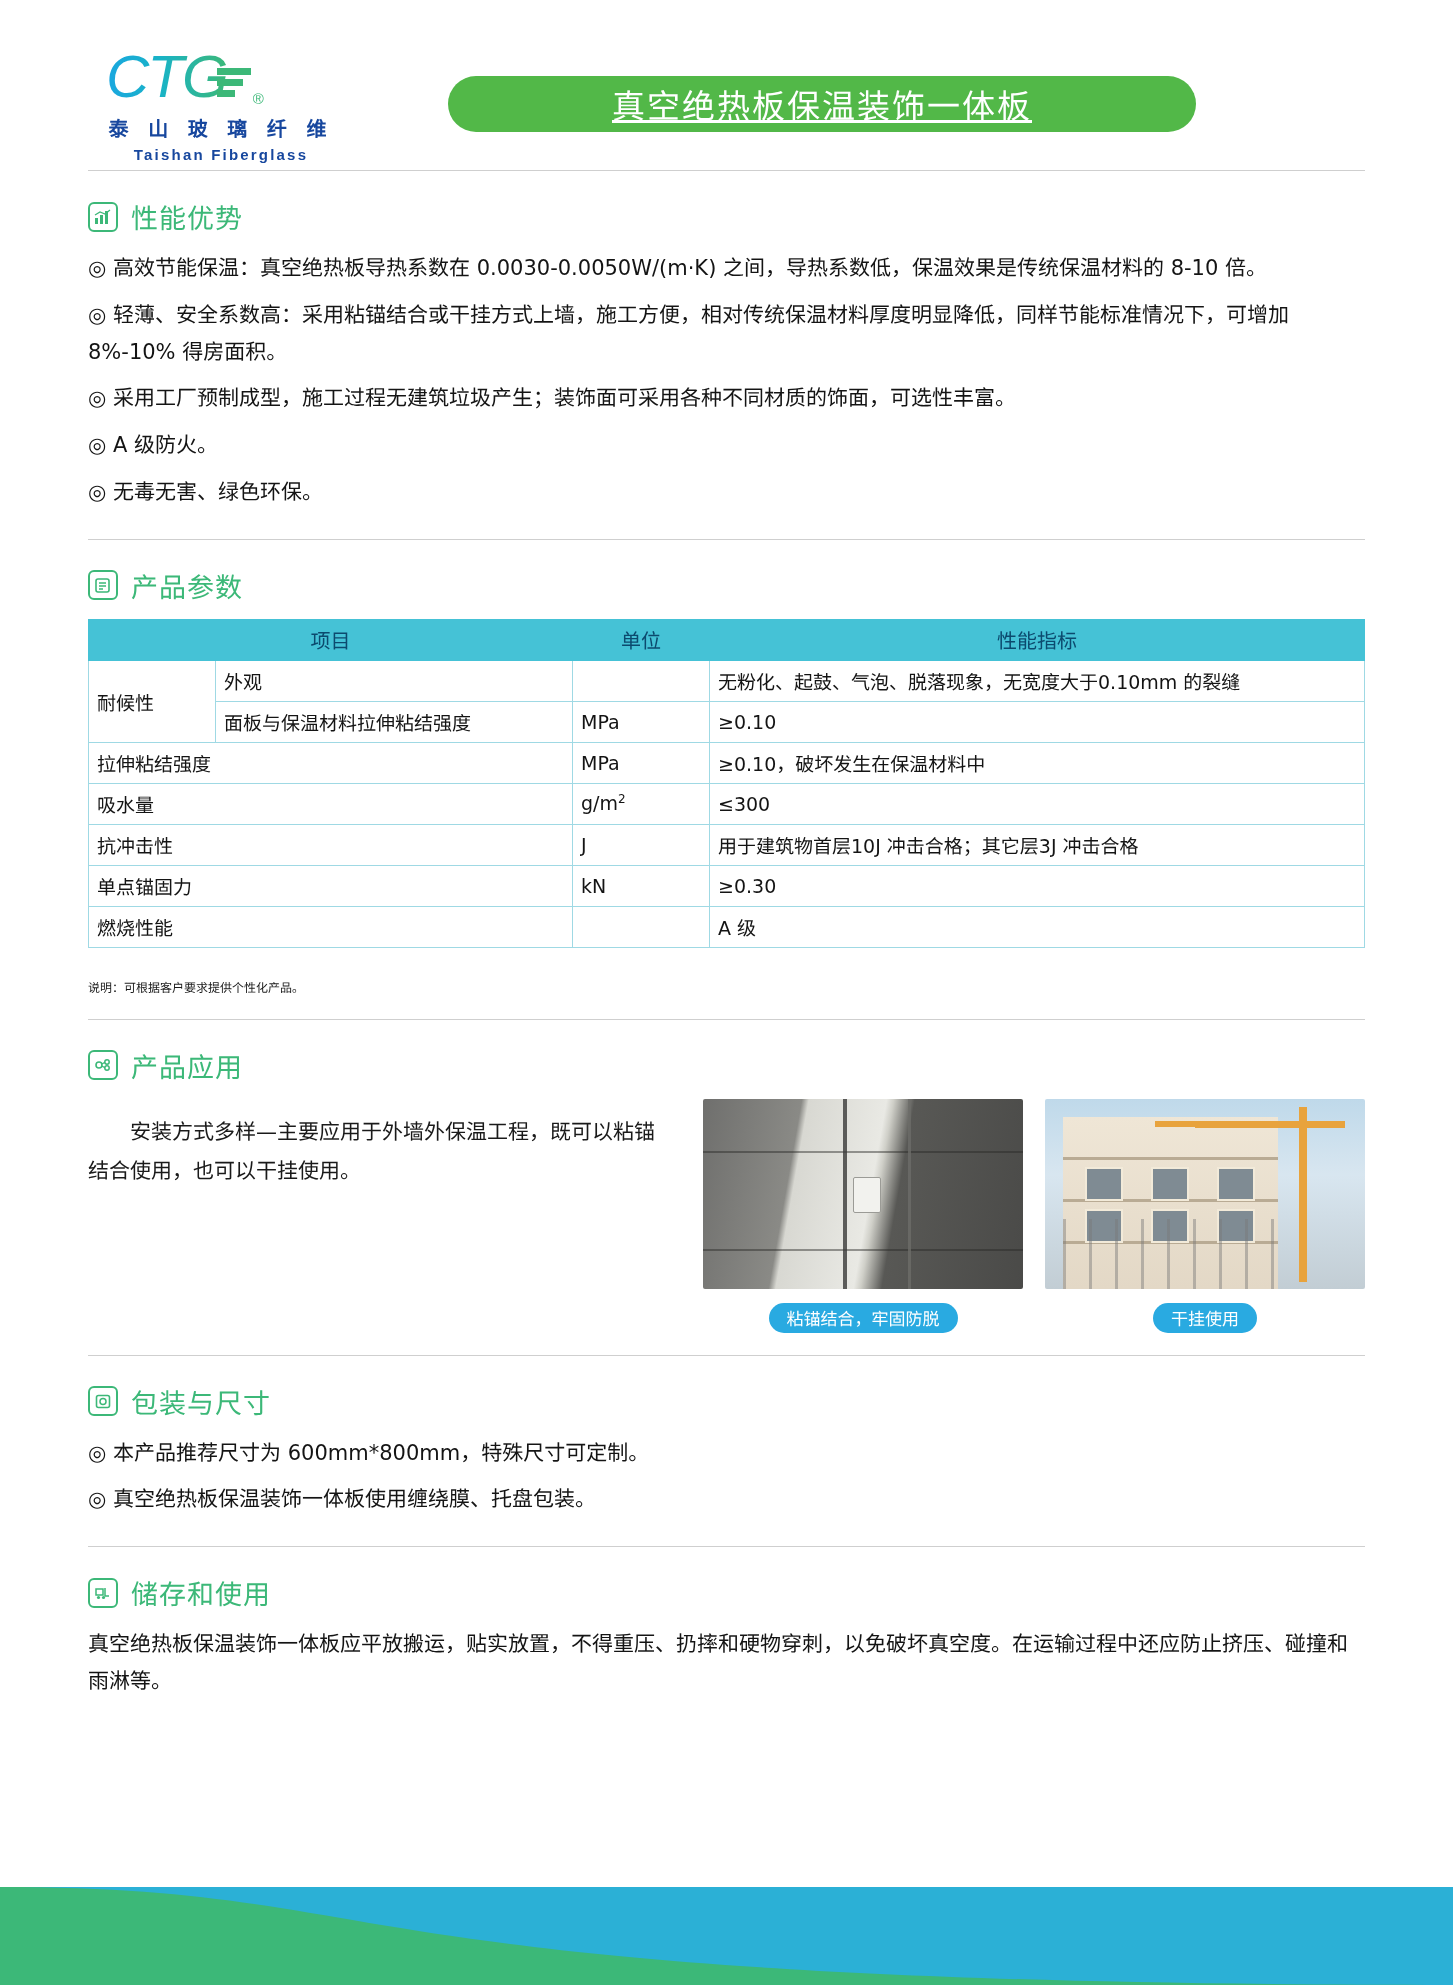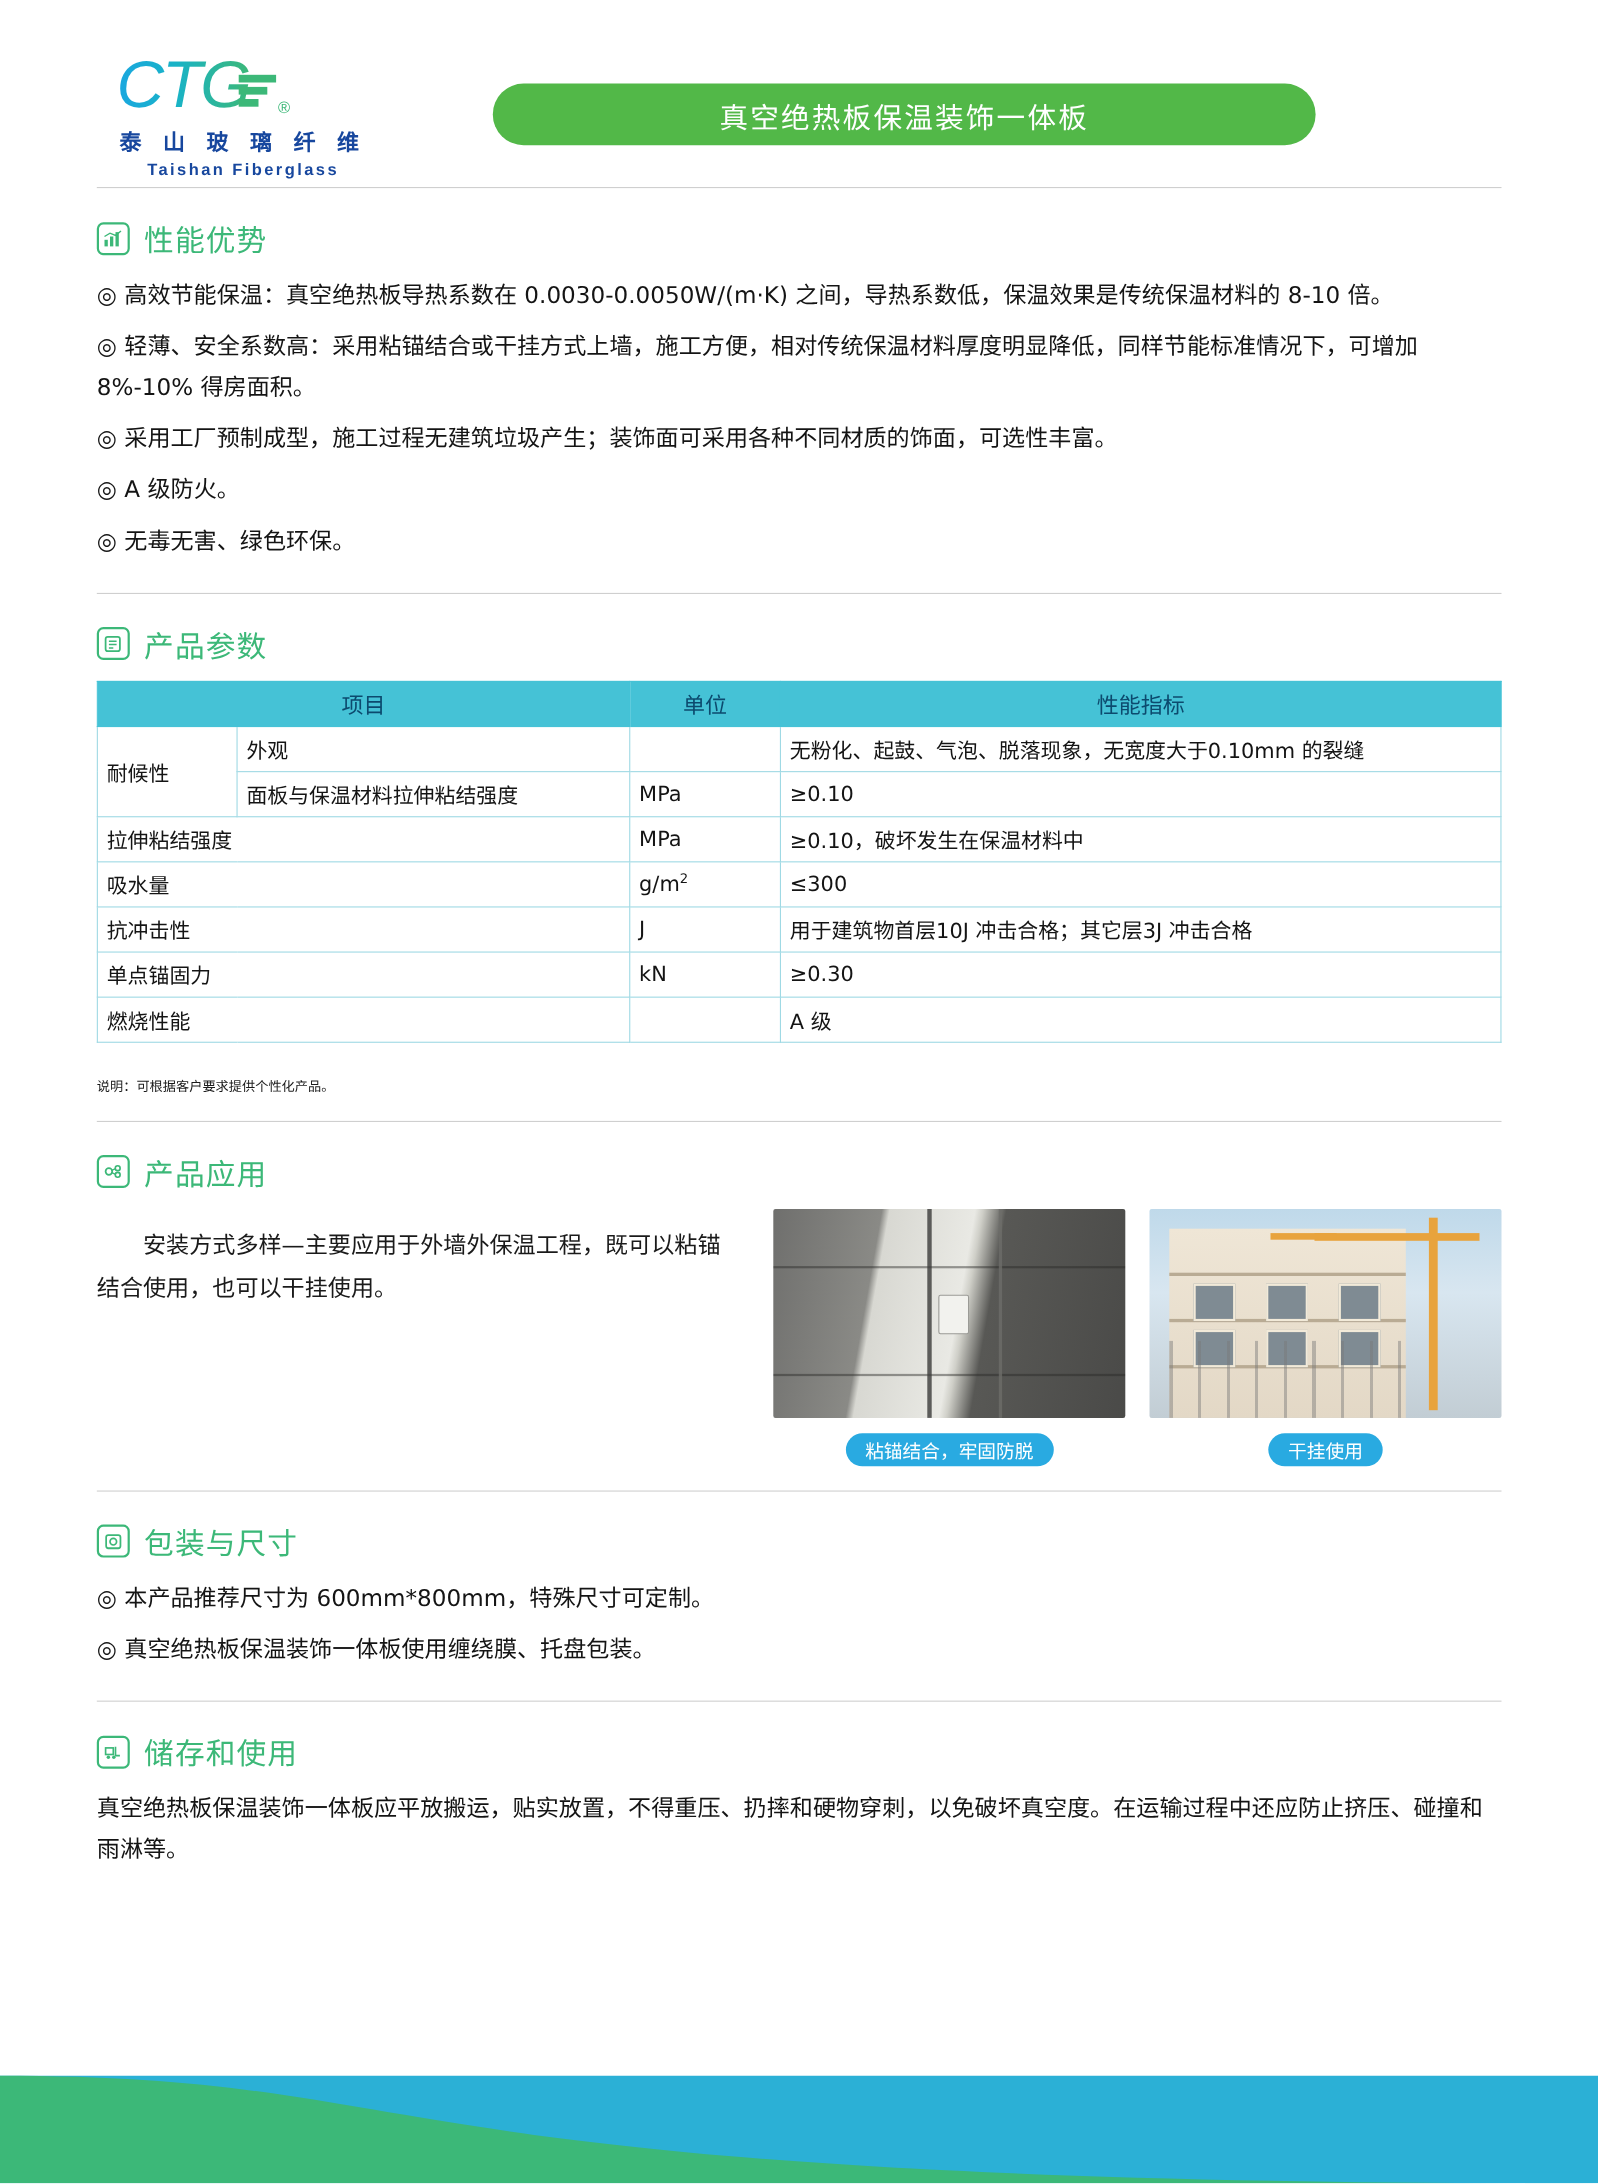--- a/index.html
+++ b/index.html
@@ -99,23 +99,24 @@
     border-radius: 28px;
     height: 56px;
     display: flex;
     align-items: center;
     justify-content: center;
     padding: 0 54px;
     min-width: 640px;
   }
   .title-banner span {
     color: #ffffff;
-    font-size: 26px;
+    font-size: 33px;
     letter-spacing: 2px;
     font-family: "DejaVu Sans", "Liberation Sans", sans-serif;
+    text-decoration: underline;
   }
 
   hr.rule {
     border: none;
     border-top: 1px solid #cfcfcf;
     margin: 0;
   }
 
   
   .section {

